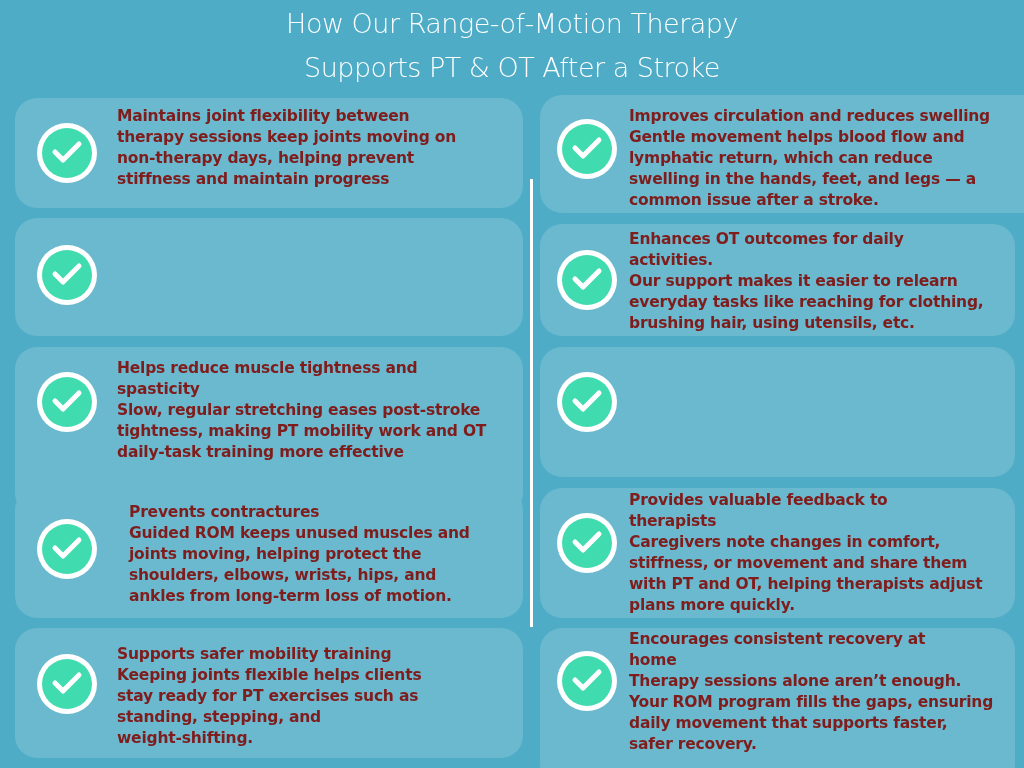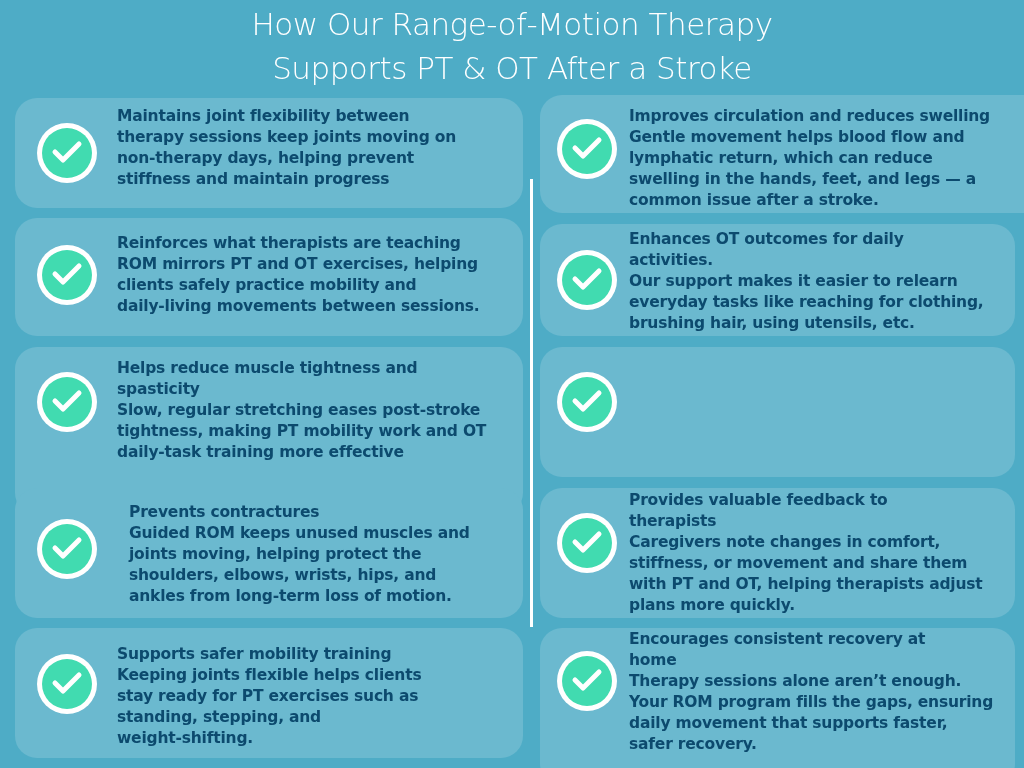--- a/index.html
+++ b/index.html
@@ -6,42 +6,42 @@
   body {
     width: 1024px; height: 768px; overflow: hidden;
     background: #4eacc6;
     font-family: "DejaVu Sans", sans-serif;
     position: relative;
   }
   .title {
     position: absolute; left: 0; top: 2px; width: 1024px;
     text-align: center; color: #ffffff;
     font-family: "DejaVu Sans", sans-serif; font-weight: 300;
-    font-size: 31px; line-height: 44px; letter-spacing: -0.5px;
+    font-size: 27px; line-height: 44px; letter-spacing: -0.5px;
   }
   .divider {
     position: absolute; left: 530px; top: 179px; width: 3px; height: 448px;
     background: #ffffff;
   }
   .card {
     position: absolute; background: #6bb9cf; border-radius: 22px;
     box-sizing: border-box;
   }
   .check {
     position: absolute; left: 22px; width: 60px; height: 60px;
     border-radius: 50%; background: #ffffff;
   }
   .check .inner {
     position: absolute; left: 5px; top: 5px; width: 50px; height: 50px;
     border-radius: 50%; background: #41dbb0;
   }
   .check svg { position: absolute; left: 13px; top: 15px; }
   .text {
     position: absolute; left: 102px; right: 8px;
-    color: #0c4a6e; font-weight: bold; font-size: 15.5px; line-height: 21px;
+    color: #7f1d1d; font-weight: bold; font-size: 15.5px; line-height: 21px;
     letter-spacing: -0.2px; white-space: pre-line;
   }
   .right .check { left: 17px; }
   .right .text { left: 89px; }
 </style>
 </head>
 <body>
 
 <div class="title">
   <div>How Our Range-of-Motion Therapy</div>
@@ -63,24 +63,20 @@
 stiffness and maintain progress</div>
 </div>
 
 <div class="card" style="left:15px;top:218px;width:508px;height:118px;">
   <div class="check" style="top:27px;">
       <div class="inner"></div>
       <svg width="34" height="28" viewBox="0 0 34 28">
         <polyline points="5,14 13,22 29,6" fill="none" stroke="#fff" stroke-width="5" stroke-linecap="round" stroke-linejoin="round"></polyline>
       </svg>
     </div>
-  <div class="text" style="top:15px;">Reinforces what therapists are teaching
-ROM mirrors PT and OT exercises, helping
-clients safely practice mobility and
-daily-living movements between sessions.</div>
 </div>
 
 <div class="card" style="left:15px;top:347px;width:508px;height:168px;">
   <div class="check" style="top:25px;">
       <div class="inner"></div>
       <svg width="34" height="28" viewBox="0 0 34 28">
         <polyline points="5,14 13,22 29,6" fill="none" stroke="#fff" stroke-width="5" stroke-linecap="round" stroke-linejoin="round"></polyline>
       </svg>
     </div>
   <div class="text" style="top:11px;">Helps reduce muscle tightness and

